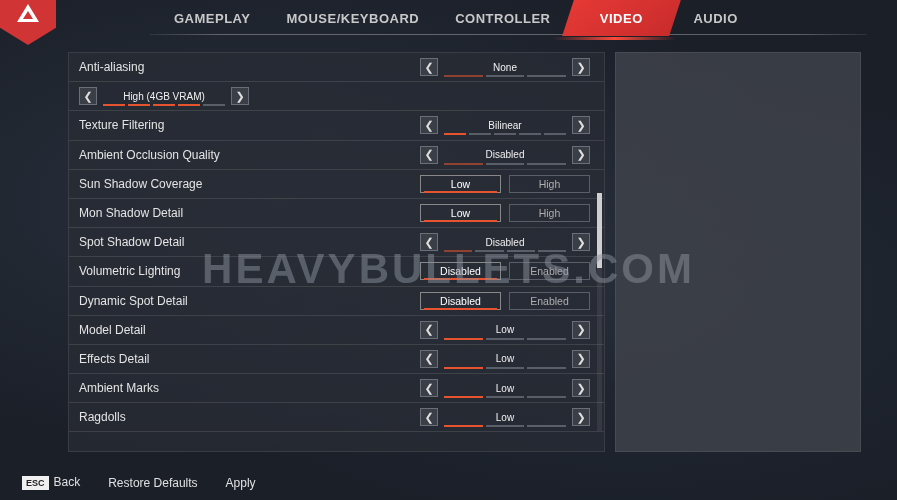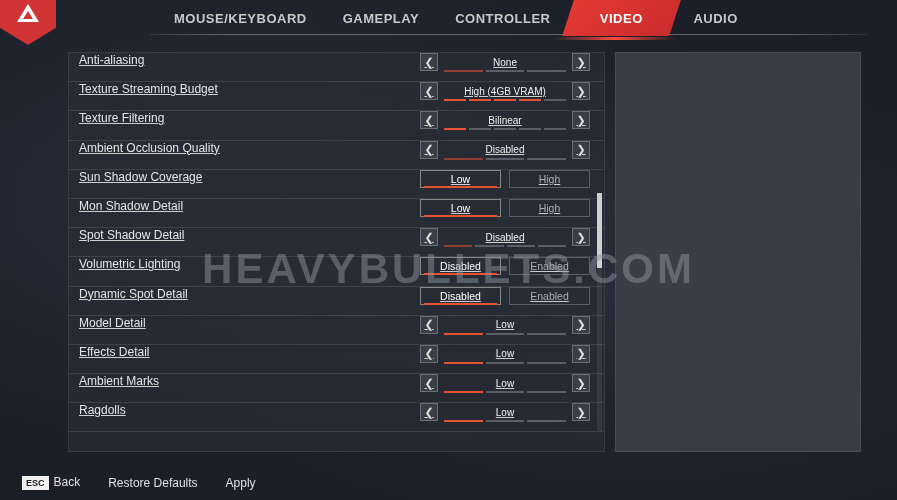--- a/index.html
+++ b/index.html
@@ -140,26 +140,25 @@
   background: #cfcfcf;
 }
 .preview {
   width: 246px;
   margin-left: 10px;
   background: rgba(62,66,74,0.85);
   border: 1px solid rgba(120,120,120,0.25);
 }
 .row {
   display: flex;
-  align-items: flex-start;
+  align-items: center;
   height: 29.2px;
   border-bottom: 1px solid rgba(110,110,110,0.35);
   padding-left: 10px;
   padding-right: 14px;
-  text-decoration: underline;
 }
 .row-label {
   flex: 1;
   font-size: 12px;
   color: #e4e4e4;
 }
 .control {
   display: flex;
   align-items: center;
   width: 170px;
@@ -246,22 +245,22 @@
 <body>
 
 <div class="bg-overlay"></div>
 <div class="watermark">HEAVYBULLETS.COM</div>
 
 <div class="topbar">
   <div class="logo-flag">
     <div class="logo-tri"></div>
   </div>
   <div class="tabs">
+    <div class="tab">GAMEPLAY</div>
     <div class="tab">MOUSE/KEYBOARD</div>
-    <div class="tab">GAMEPLAY</div>
     <div class="tab">CONTROLLER</div>
     <div class="tab active">
         <span>VIDEO</span>
         <div class="tab-glow"></div>
       </div>
     <div class="tab">AUDIO</div>
   </div>
 </div>
 <div class="tab-line"></div>
 
@@ -276,21 +275,20 @@
           <div class="arrow">❮</div>
           <div class="sel-value">None<div class="underline">
               <span class="on" style="opacity: 0.55;"></span>
               <span class=""></span>
               <span class=""></span>
             </div></div>
           <div class="arrow">❯</div>
         </div>
       </div>
       <div class="row">
-        <div class="row-label">Texture Streaming Budget</div>
         <div class="control">
           <div class="arrow">❮</div>
           <div class="sel-value">High (4GB VRAM)<div class="underline">
               <span class="on"></span>
               <span class="on"></span>
               <span class="on"></span>
               <span class="on"></span>
               <span class=""></span>
             </div></div>
           <div class="arrow">❯</div>

